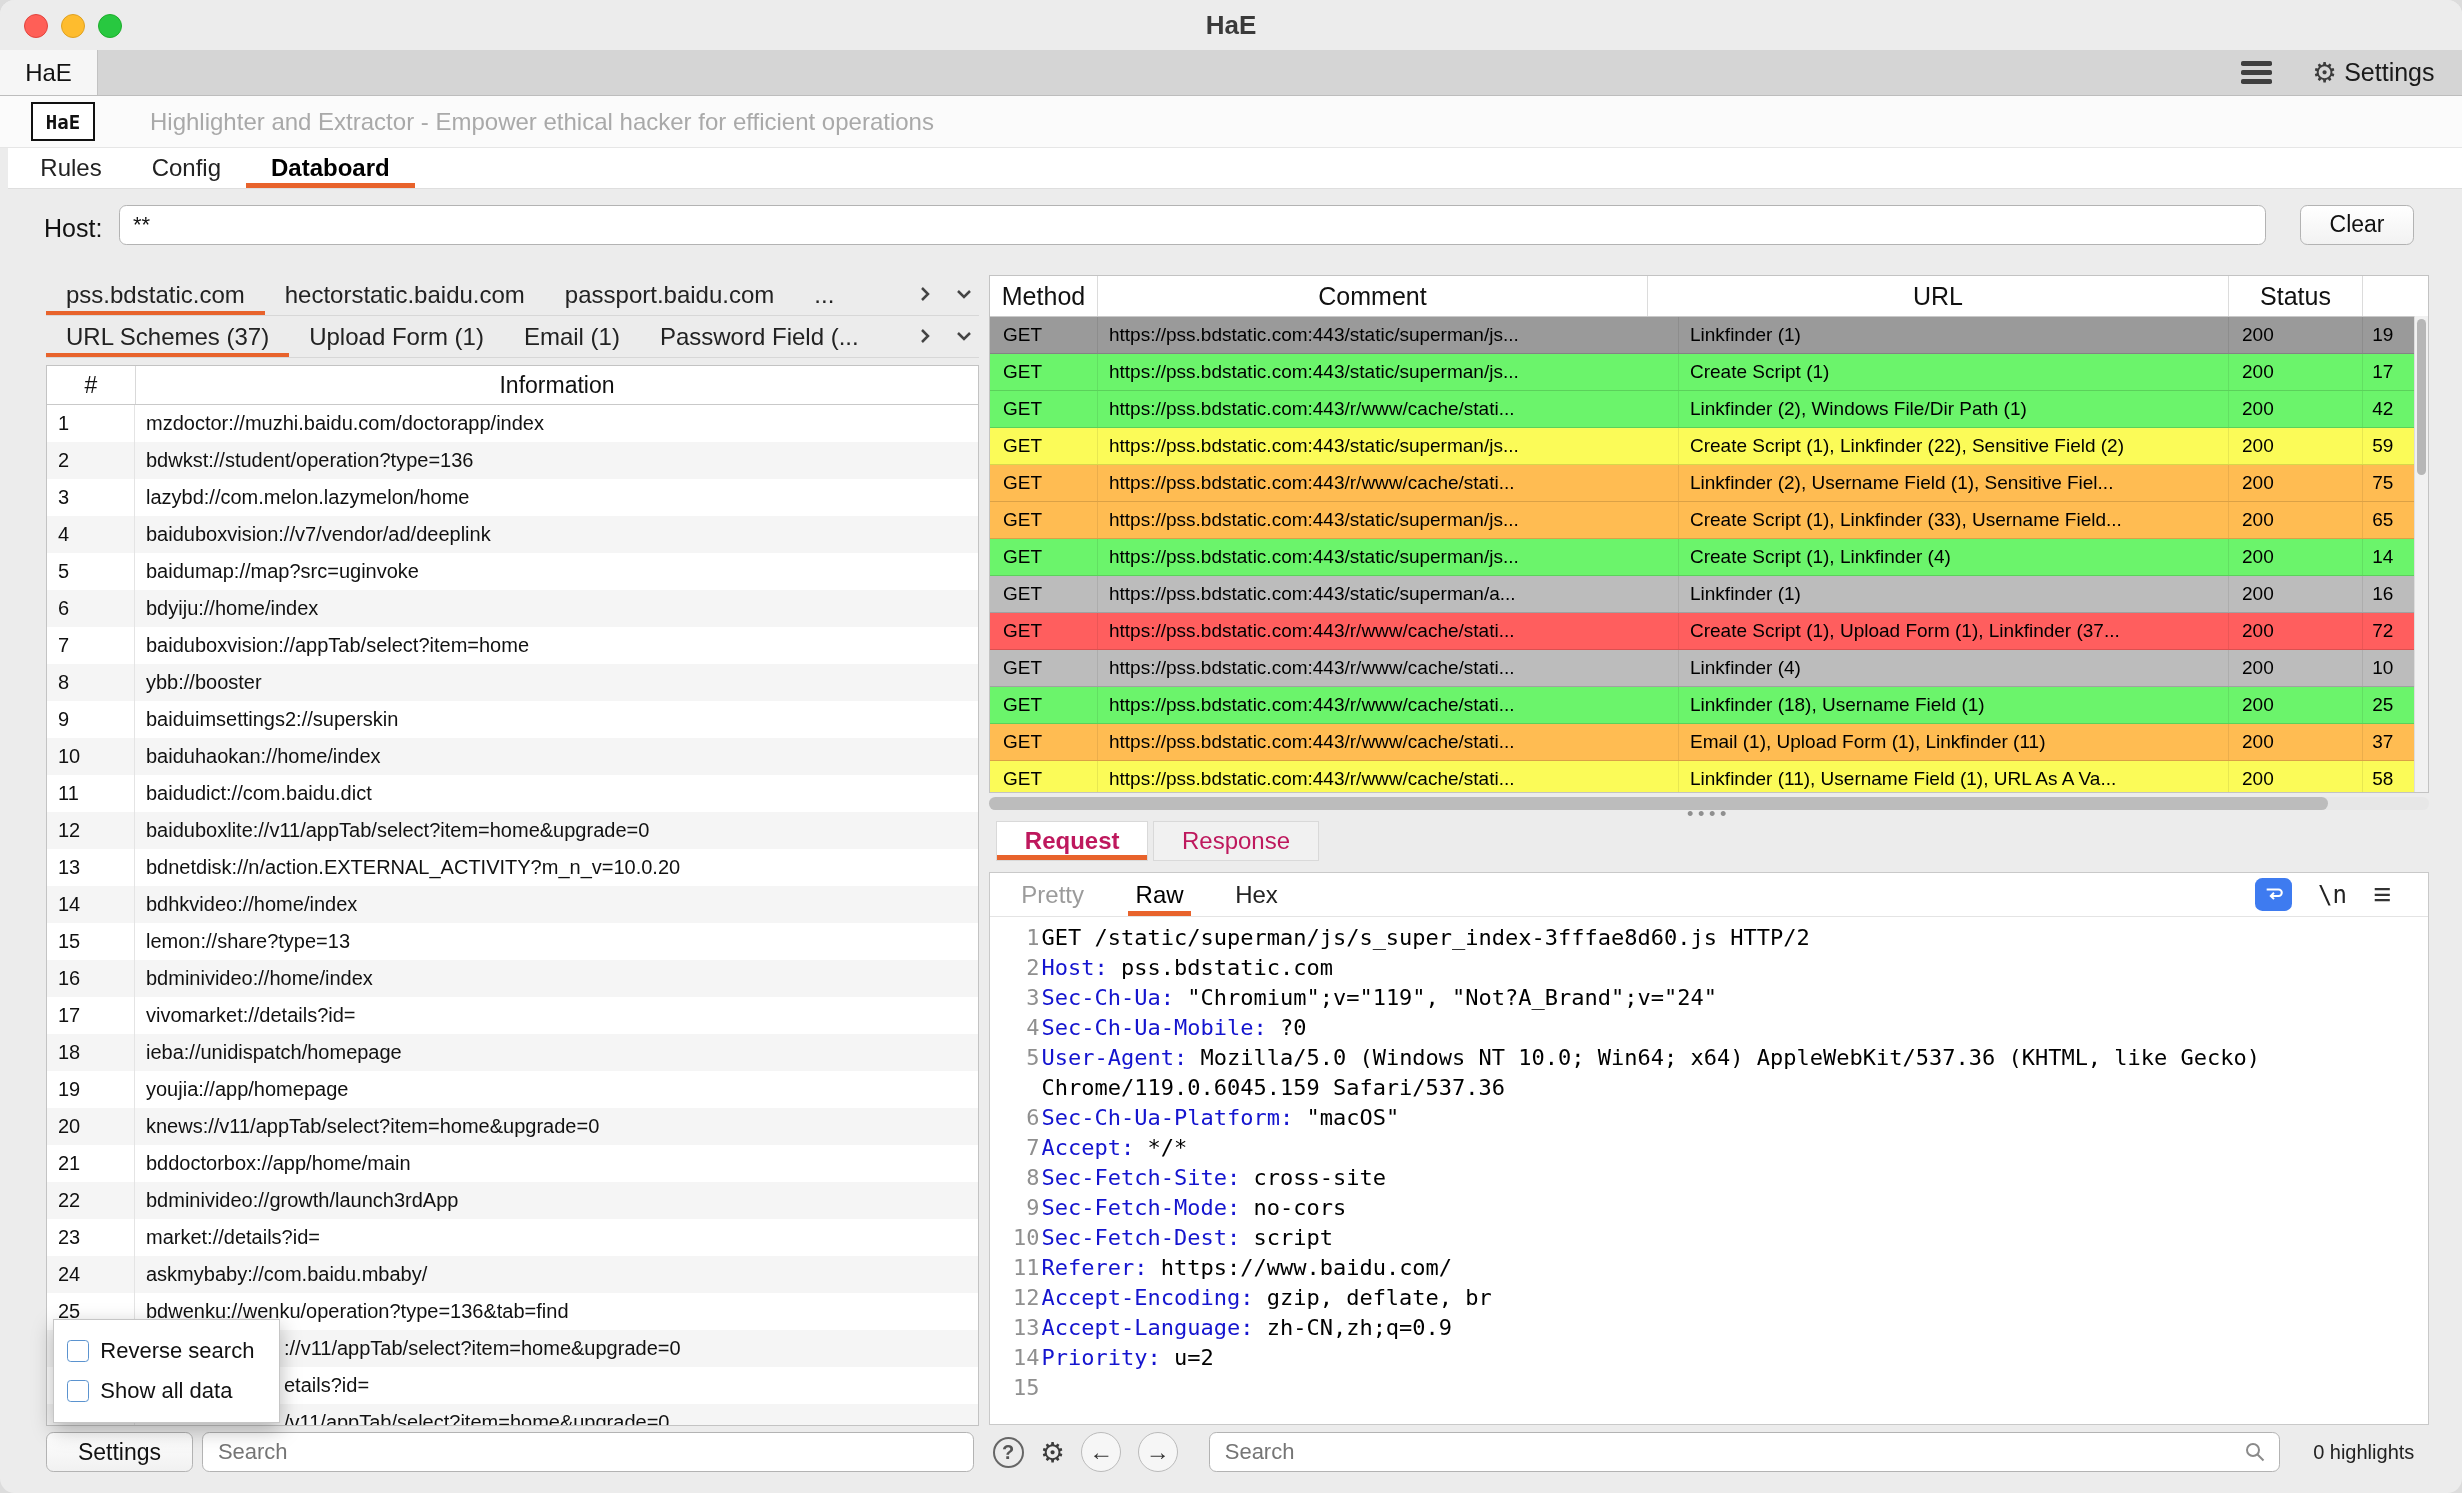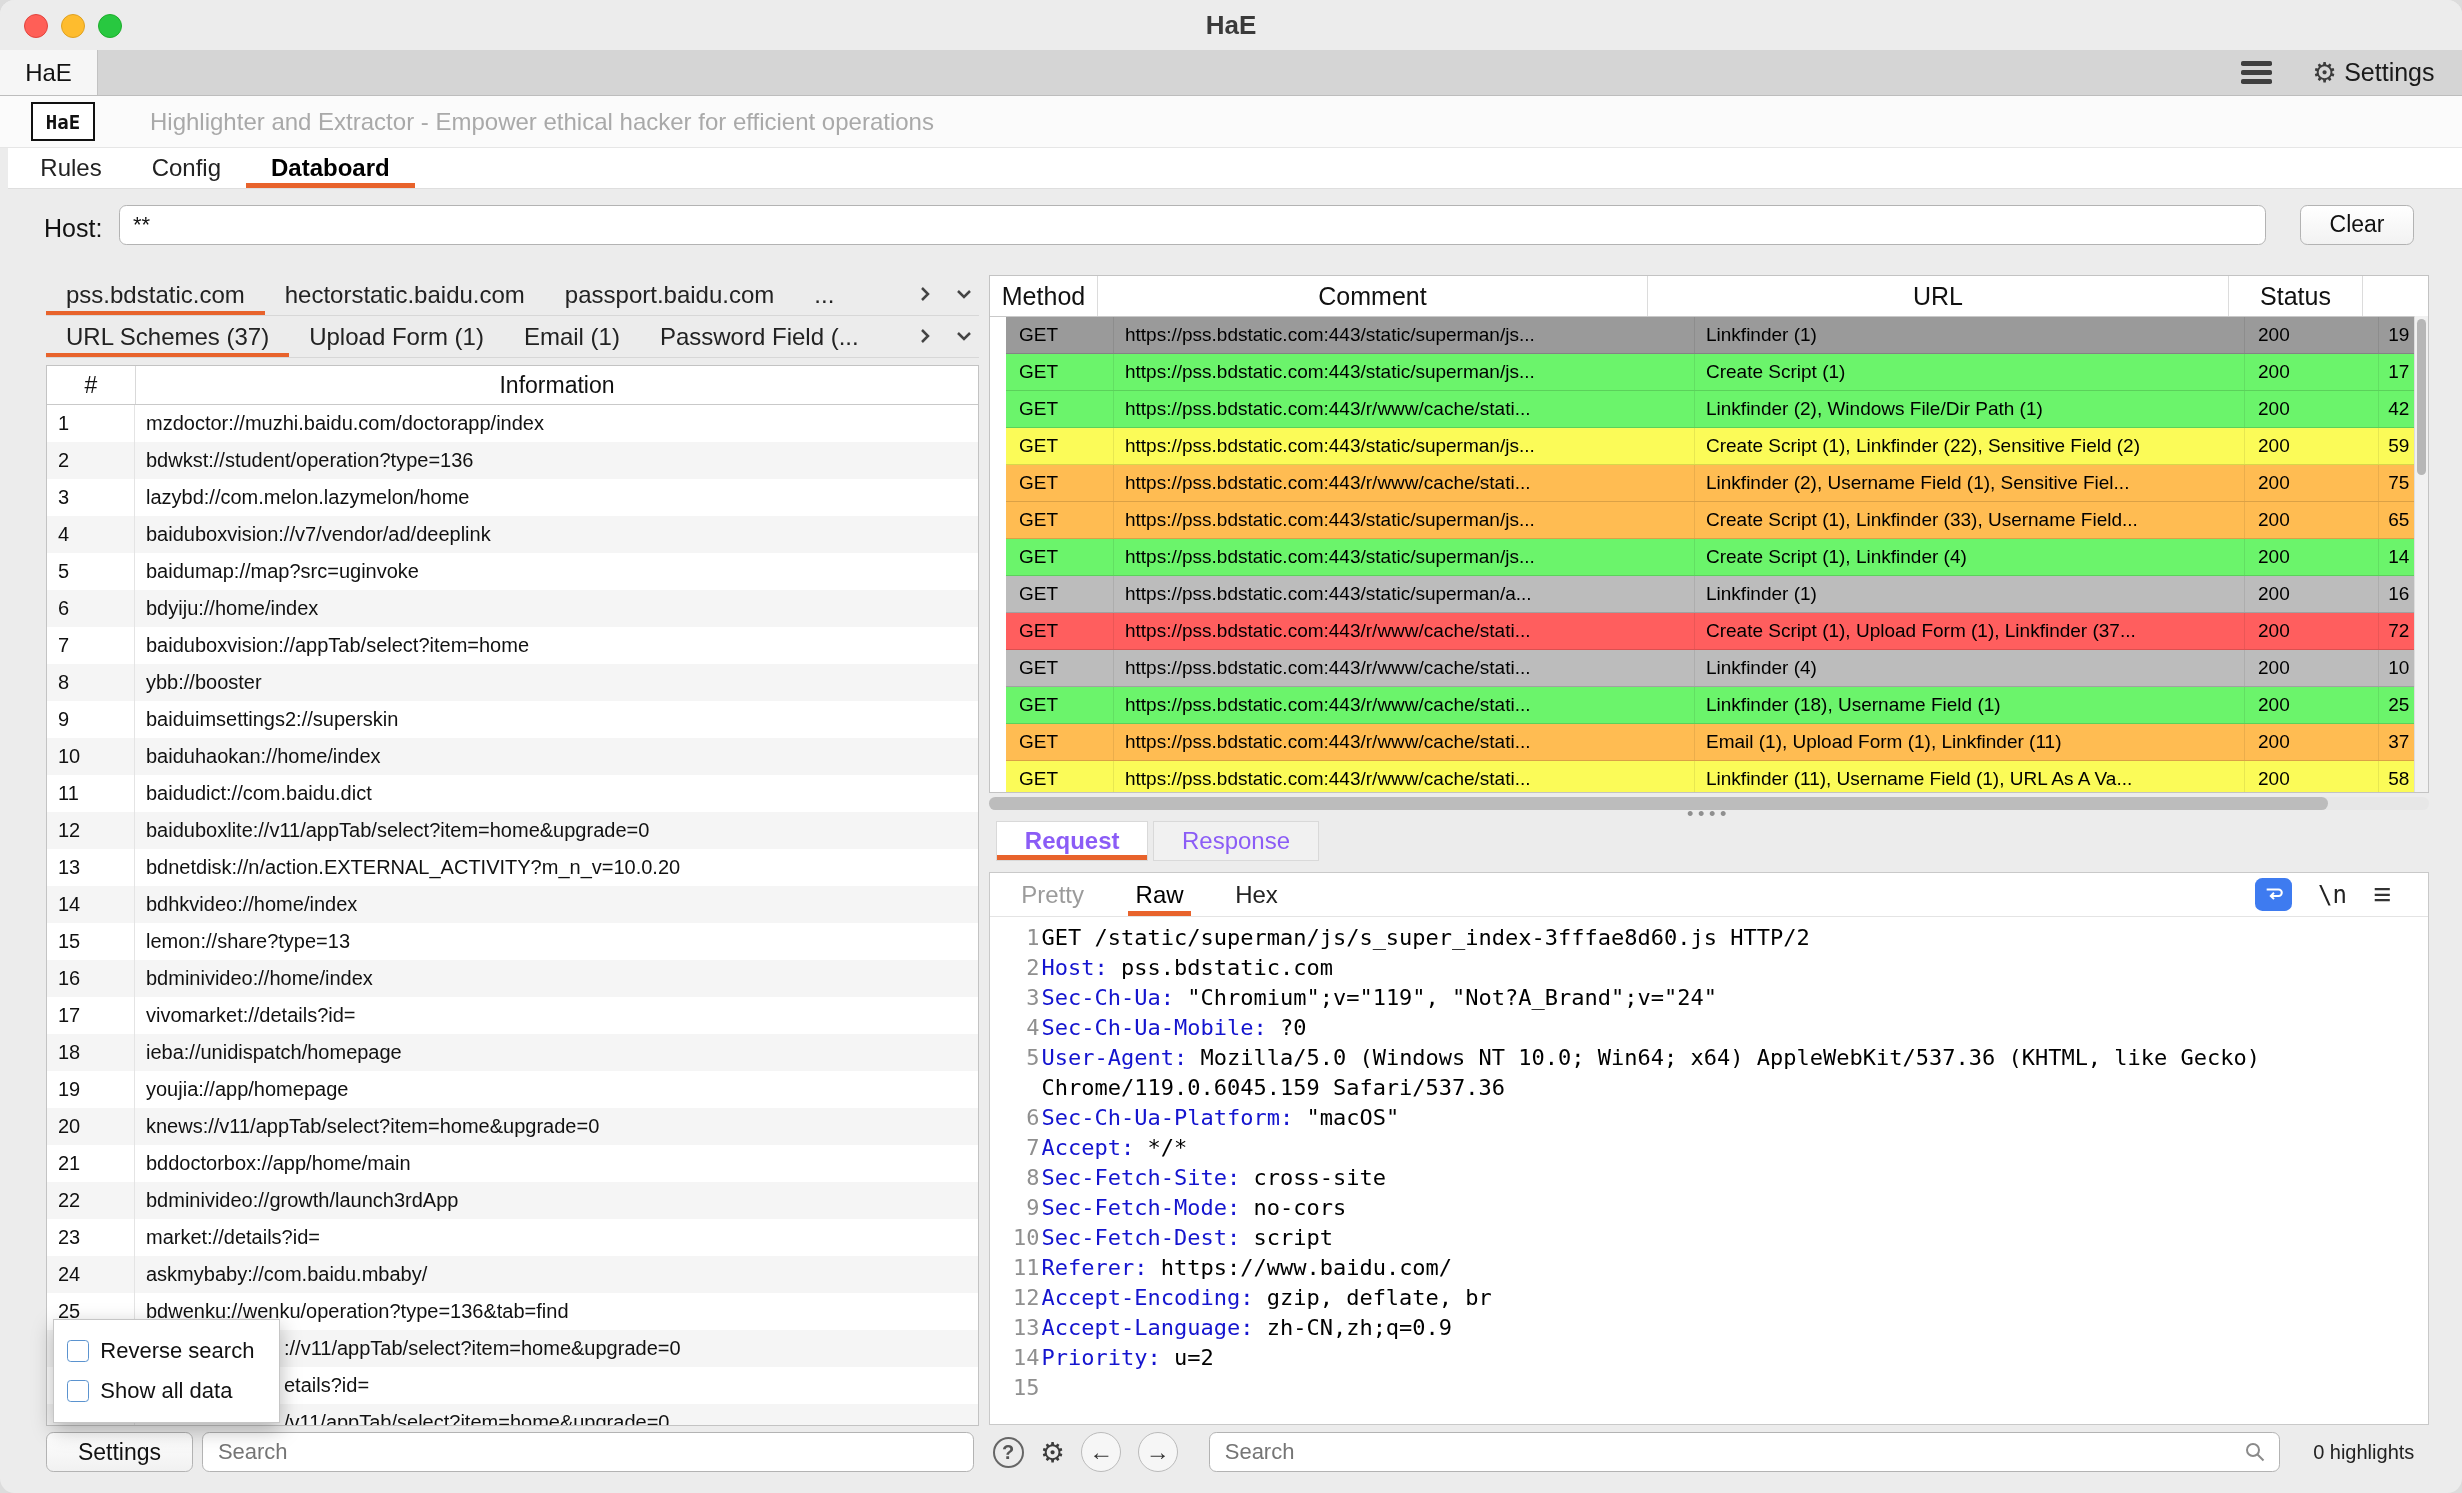--- a/index.html
+++ b/index.html
@@ -68,35 +68,35 @@
   .lfooter{position:absolute;left:0;top:1157px;right:5.5px;height:40px;display:flex;gap:9.2px;}
   .settings-btn{width:147px;height:40px;border:0.9px solid #b3b3b3;border-radius:7.3px;background:linear-gradient(#ffffff,#f1f1f1);font-size:23px;color:#111;font-family:"Liberation Sans",sans-serif;}
   .lsearch{flex:1;height:40px;box-sizing:border-box;border:0.9px solid #b3b3b3;border-radius:7.3px;background:#fff;font-size:22px;padding:0 14.7px;color:#111;outline:none;font-family:"Liberation Sans",sans-serif;}
 
   
   .right-panel{position:absolute;left:989px;top:275px;width:1440px;height:1218px;}
   .rtable{position:absolute;left:0;top:0;right:0;height:518px;box-sizing:border-box;border:0.9px solid #c3c3c3;background:#fff;overflow:hidden;}
   .rheader{height:40px;display:flex;align-items:stretch;border-bottom:0.9px solid #c9c9c9;font-size:25px;color:#111;}
   .rh{display:flex;align-items:center;justify-content:center;border-right:0.9px solid #dcdcdc;box-sizing:border-box;}
   .rh-method{width:108px;} .rh-url{width:581px;} .rh-comment{width:550px;} .rh-status{width:134px;} .rh-extra{flex:1;border-right:none;}
-  .rrow{height:37px;display:flex;align-items:stretch;font-size:19px;color:#000;border-bottom:0.9px solid rgba(0,0,0,.14);box-sizing:border-box;margin-left:16px;}
+  .rrow{height:37px;display:flex;align-items:stretch;font-size:19px;color:#000;border-bottom:0.9px solid rgba(0,0,0,.14);box-sizing:border-box;}
   .rc{display:flex;align-items:center;white-space:nowrap;overflow:hidden;box-sizing:border-box;border-right:0.9px solid rgba(0,0,0,.08);}
   .rc-method{width:108px;padding-left:13px;}
   .rc-url{width:581px;padding-left:11px;}
   .rc-comment{width:550px;padding-left:11px;}
   .rc-status{width:134px;padding-left:13px;}
   .rc-extra{flex:1;padding-left:9.2px;border-right:none;}
   .vtrack{position:absolute;top:40px;right:0;bottom:0;width:13px;background:#f1f1f1;border-left:0.9px solid #ddd;}
   .vthumb{margin:2.7px 1.8px;height:156px;background:#b6b6b6;border-radius:5.5px;}
   .hscroll{position:absolute;left:0;right:0;top:522px;height:13px;background:#e7e7e7;border-radius:6.4px;}
   .hthumb{width:93%;height:100%;background:#bcbcbc;border-radius:6.4px;}
   .splitdots{position:absolute;left:0;right:0;top:532px;text-align:center;color:#8f8f8f;font-size:18.3px;letter-spacing:4.6px;line-height:13px;}
 
   .rrtabs{position:absolute;left:0;top:546px;height:40px;display:flex;gap:5.5px;padding-left:7.3px;}
-  .rrtab{padding:0 27.5px;display:flex;align-items:center;font-size:24px;color:#8b5cf6;background:#f1f1f1;border:0.9px solid #d9d9d9;position:relative;}
+  .rrtab{padding:0 27.5px;display:flex;align-items:center;font-size:24px;color:#be185d;background:#f1f1f1;border:0.9px solid #d9d9d9;position:relative;}
   .rrtab.active{background:#fff;font-weight:700;}
   .rrtab.active::after{content:"";position:absolute;left:0;right:0;bottom:0;height:4.6px;background:#e8632c;}
 
   .ecard{position:absolute;left:0;right:0;top:597px;height:553px;box-sizing:border-box;border:0.9px solid #c9c9c9;background:#fff;overflow:hidden;}
   .fmtrow{height:43px;border-bottom:0.9px solid #e4e4e4;display:flex;align-items:stretch;padding:0 37px 0 24px;}
   .fmttabs{display:flex;gap:37px;}
   .fmttab{display:flex;align-items:center;font-size:24px;color:#222;padding:0 7.3px;position:relative;}
   .fmttab.dim{color:#9b9b9b;}
   .fmttab.active{color:#000;}
   .fmttab.active::after{content:"";position:absolute;left:0;right:0;bottom:0;height:4.6px;background:#e8632c;}

